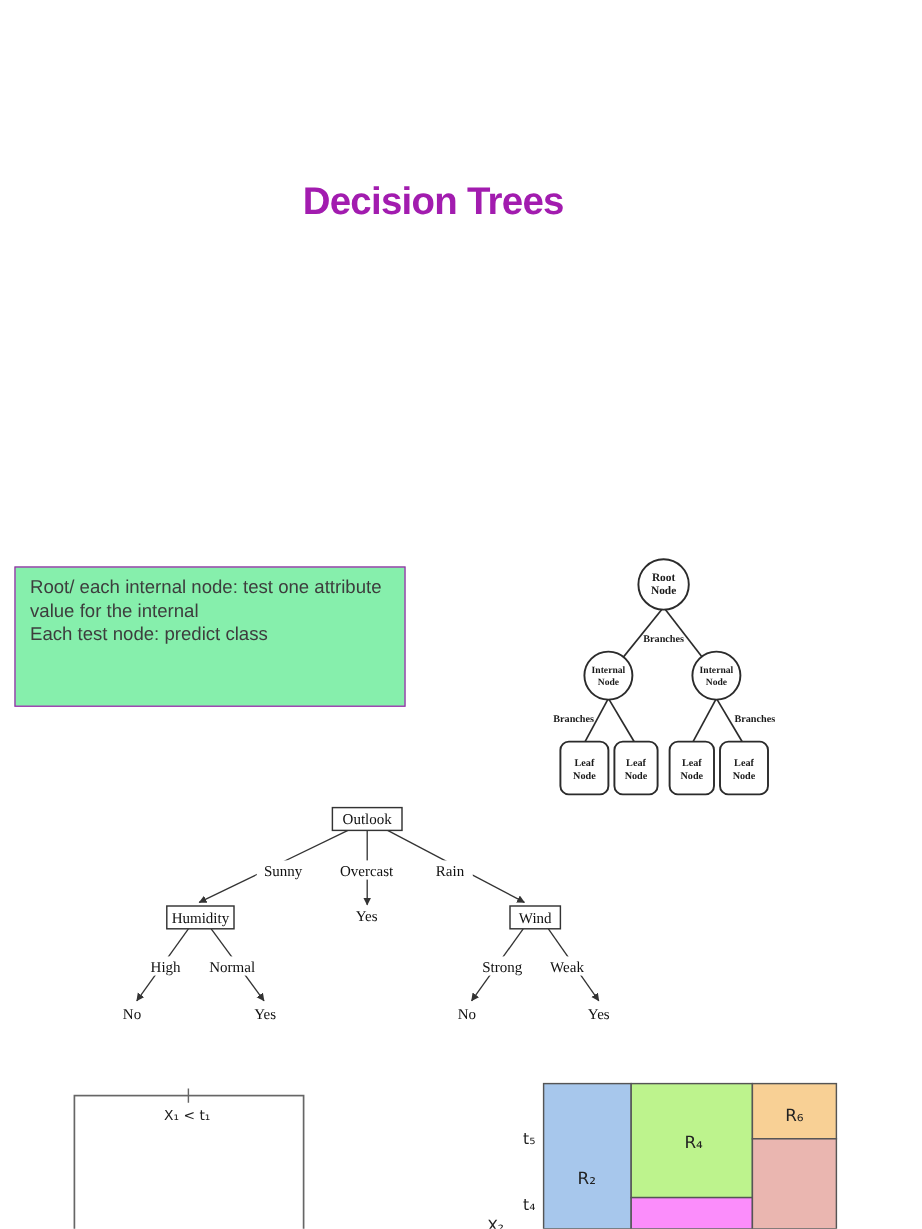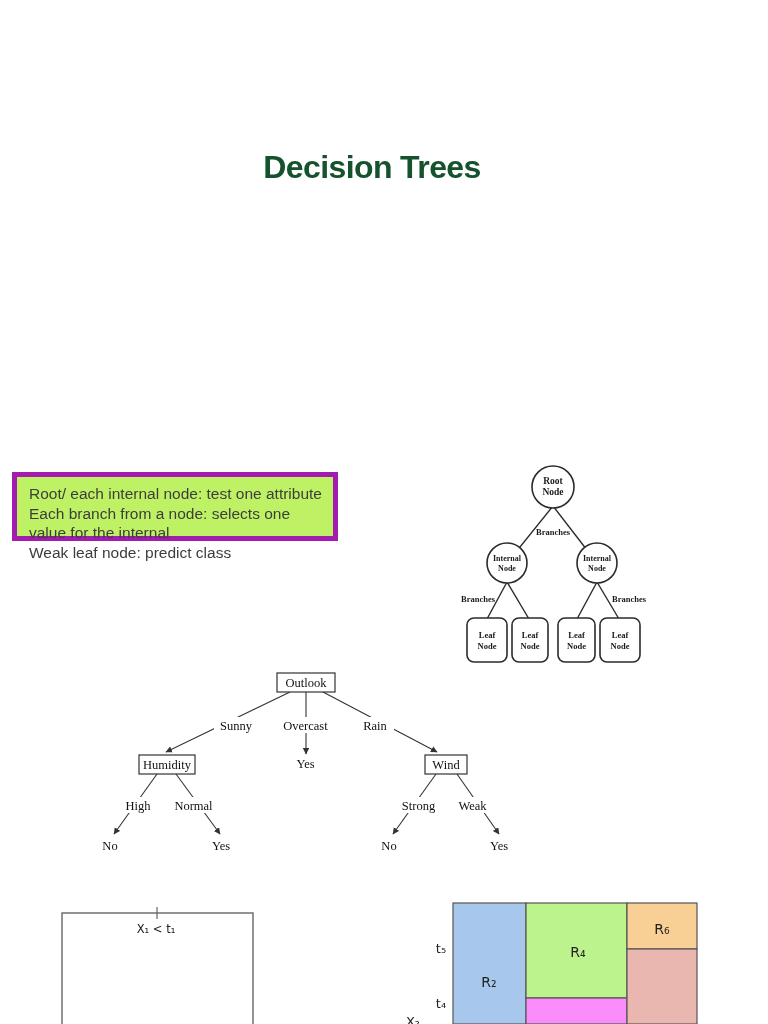--- a/index.html
+++ b/index.html
@@ -1,47 +1,46 @@
 <!DOCTYPE html>
 <html><head>
 <meta charset="utf-8">
 <style>
   html,body{margin:0;padding:0;}
   body{
     width:768px;height:1024px;position:relative;background:#ffffff;
     font-family:"Liberation Sans", sans-serif;overflow:hidden;
   }
   .page-title{
-    position:absolute;top:149px;left:372px;transform:translateX(-50%);
-    font-size:32px;font-weight:600;letter-spacing:-0.6px;color:#14532d;
+    position:absolute;top:149px;left:361px;transform:translateX(-50%);
+    font-size:32px;font-weight:600;letter-spacing:-0.6px;color:#a21caf;
     white-space:nowrap;
   }
   .notes-box{
-    position:absolute;left:12px;top:472px;width:326px;height:69px;
-    border:5px solid #a21caf;background:#bef264;box-sizing:border-box;
+    position:absolute;left:12px;top:472px;width:326px;height:117px;
+    border:1px solid #a21caf;background:#86efac;box-sizing:border-box;
     padding:7px 0 0 12px;
   }
   .notes-box .note-line{
     font-size:15.5px;line-height:19.6px;color:#3d3d3d;white-space:nowrap;
   }
   svg{position:absolute;overflow:hidden;}
   .serif-t{font-family:"Liberation Serif", serif;fill:#111111;}
   .serif-b{font-family:"Liberation Serif", serif;font-weight:bold;fill:#1a1a1a;}
   .sans-t{font-family:"DejaVu Sans","Liberation Sans",sans-serif;fill:#222222;}
 </style>
 </head>
 <body>
 
 <div class="page-title">Decision Trees</div>
 
 <div class="notes-box">
   <div class="note-line">Root/ each internal node: test one attribute</div>
-  <div class="note-line">Each branch from a node: selects one</div>
   <div class="note-line">value for the internal</div>
-  <div class="note-line">Weak leaf node: predict class</div>
+  <div class="note-line">Each test node: predict class</div>
 </div>
 
 <svg style="left:450px;top:455px;" width="220" height="215" viewBox="0 0 220 215">
   <g stroke="#2b2b2b" stroke-width="1.4">
     <line x1="103" y1="51" x2="57" y2="108"></line>
     <line x1="103" y1="51" x2="147" y2="108"></line>
     <line x1="57" y1="127" x2="37" y2="164"></line>
     <line x1="57" y1="127" x2="79" y2="164"></line>
     <line x1="147" y1="127" x2="127" y2="164"></line>
     <line x1="147" y1="127" x2="169" y2="164"></line>

